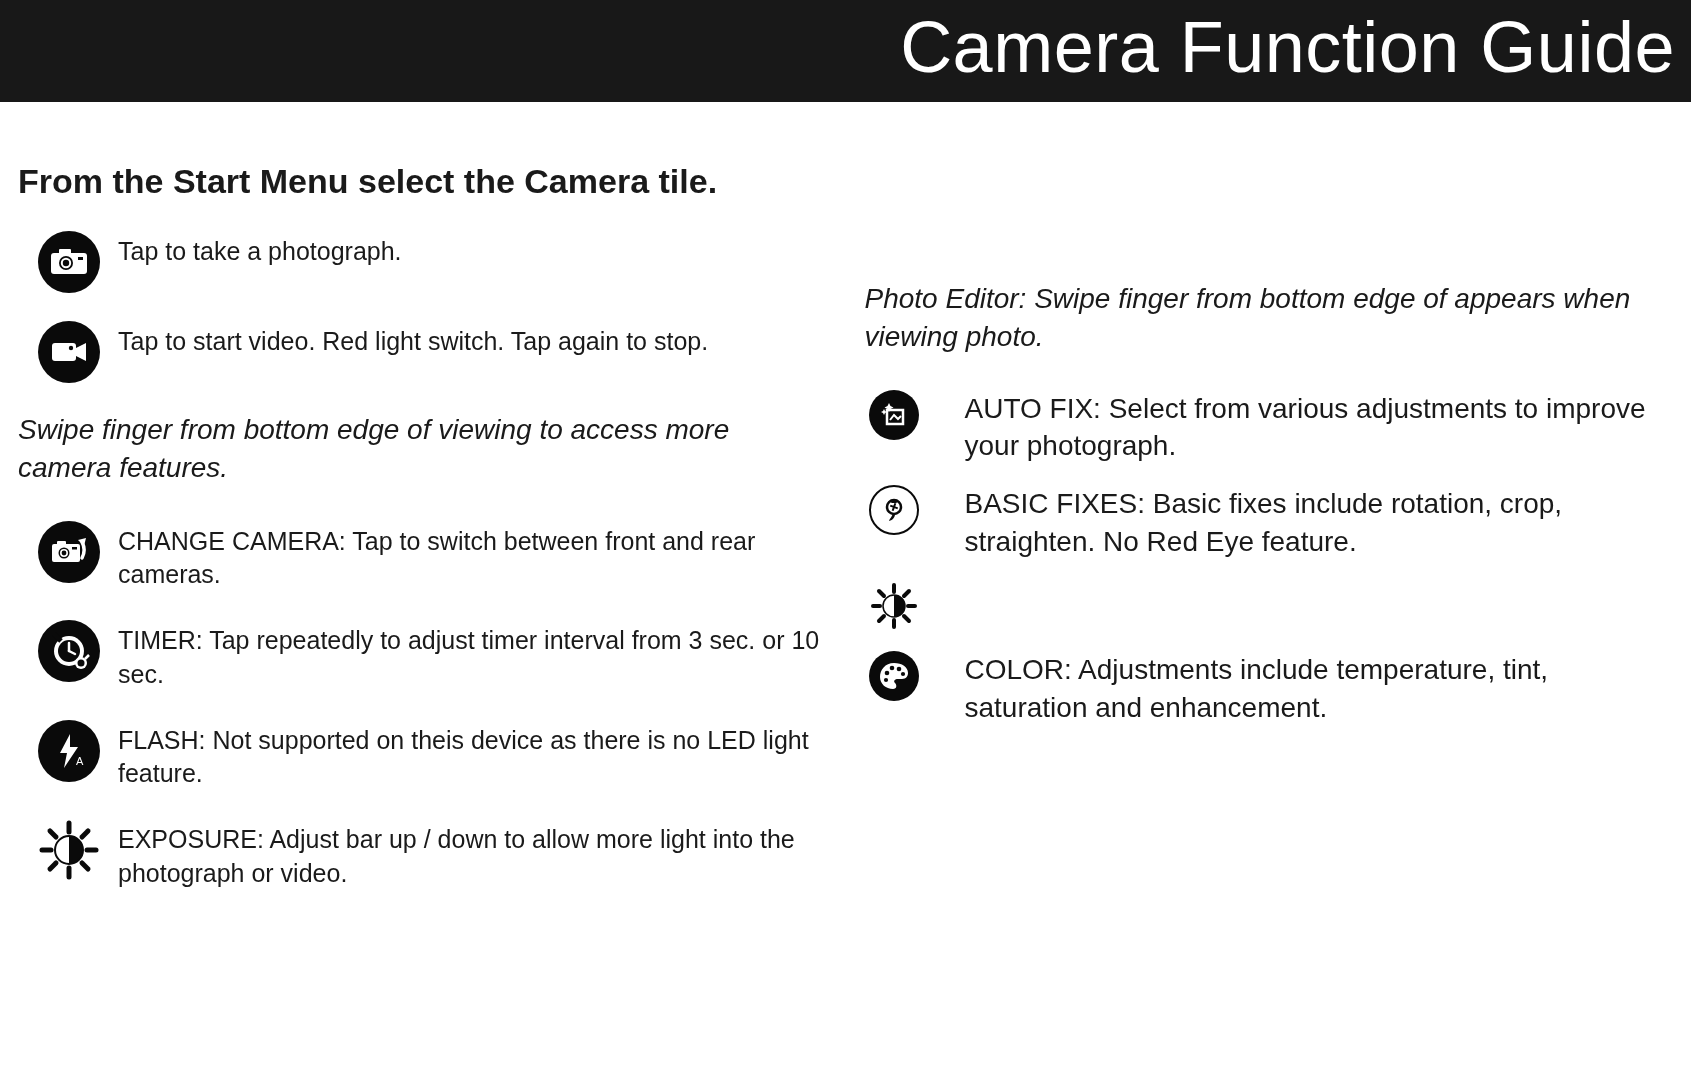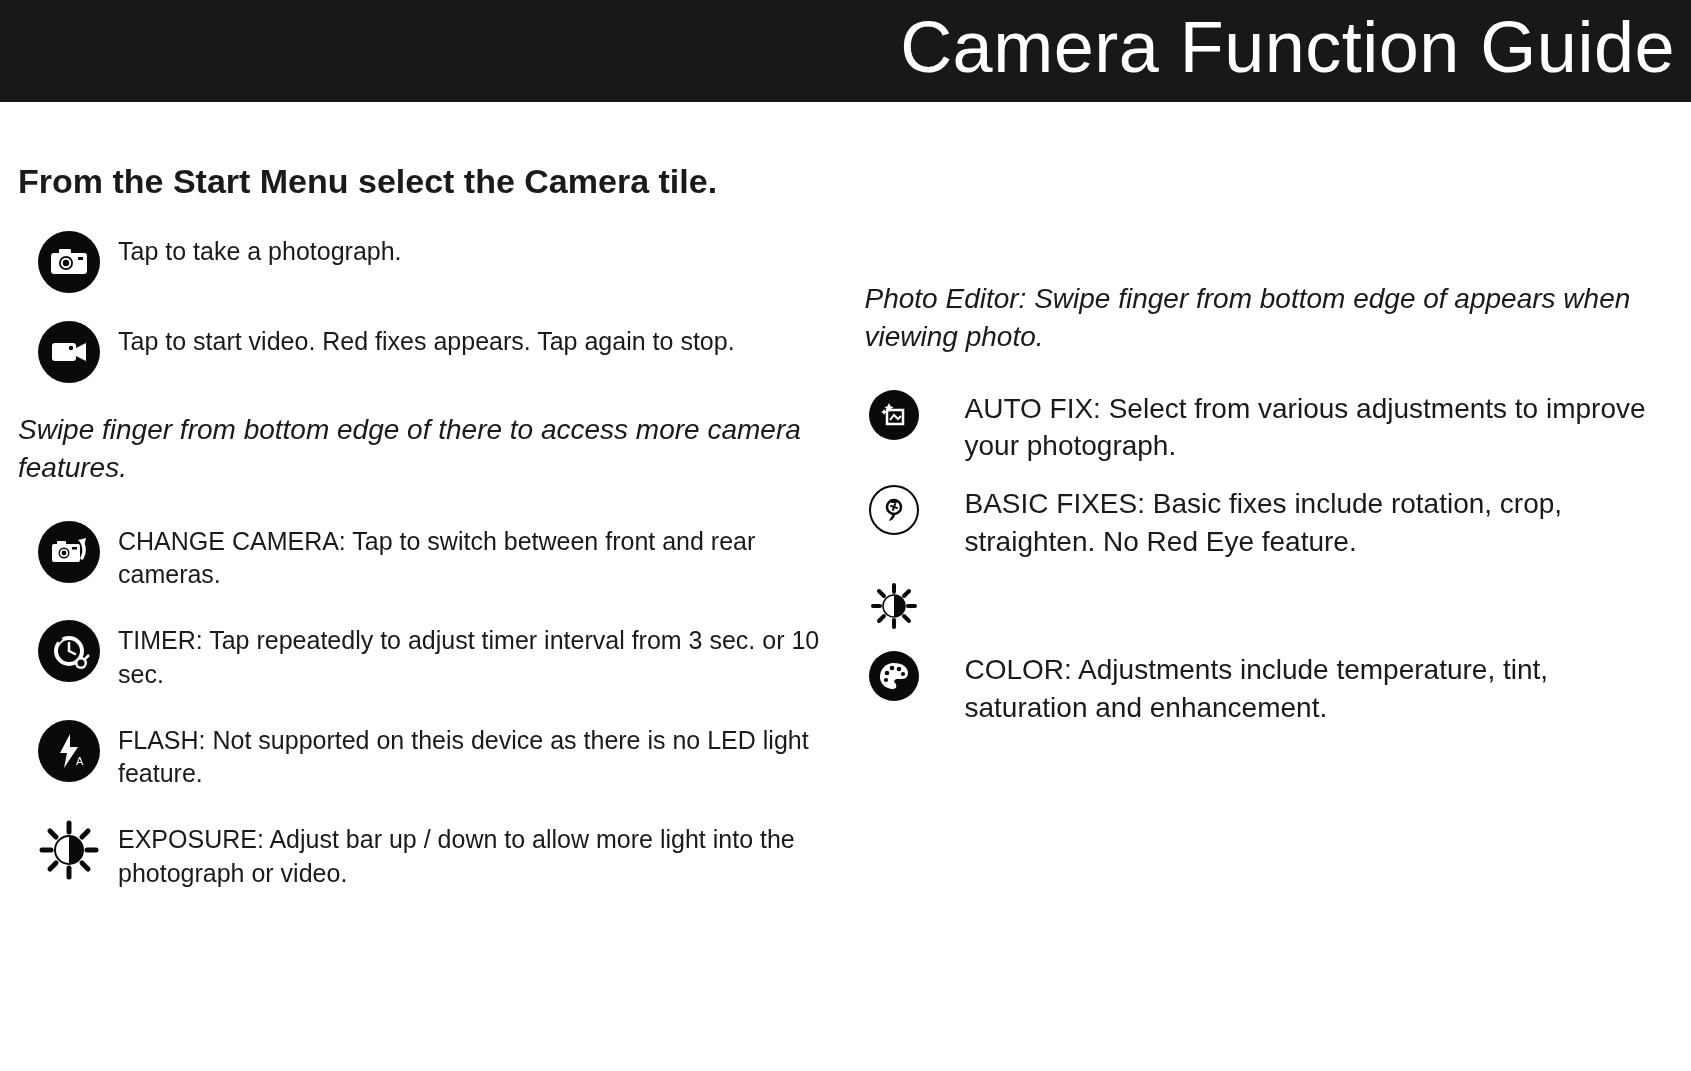--- a/index.html
+++ b/index.html
@@ -109,24 +109,24 @@
     <div class="item">
       <div class="icon-wrap">
         <div class="icon-circle">
           <svg width="36" height="22" viewBox="0 0 36 22">
             <rect x="1" y="2" width="24" height="18" rx="3" fill="#fff"></rect>
             <polygon points="25,7 35,2 35,20 25,15" fill="#fff"></polygon>
             <circle cx="20" cy="7" r="2.2" fill="#0a0a0a"></circle>
           </svg>
         </div>
       </div>
-      <div class="item-text">Tap to start video. Red fixes appears. Tap again to stop.</div>
-    </div>
-
-    <div class="hint">Swipe finger from bottom edge of there to access more camera features.</div>
+      <div class="item-text">Tap to start video. Red light switch. Tap again to stop.</div>
+    </div>
+
+    <div class="hint">Swipe finger from bottom edge of viewing to access more camera features.</div>
 
     <div class="item">
       <div class="icon-wrap">
         <div class="icon-circle">
           <svg width="46" height="40" viewBox="0 0 46 40">
             <rect x="6" y="12" width="28" height="18" rx="2" fill="#fff"></rect>
             <rect x="11" y="9" width="9" height="5" rx="1" fill="#fff"></rect>
             <circle cx="18" cy="21" r="5.5" fill="#0a0a0a"></circle>
             <circle cx="18" cy="21" r="3.2" fill="none" stroke="#fff" stroke-width="1.6"></circle>
             <rect x="26" y="15" width="5" height="2.5" fill="#0a0a0a"></rect>

